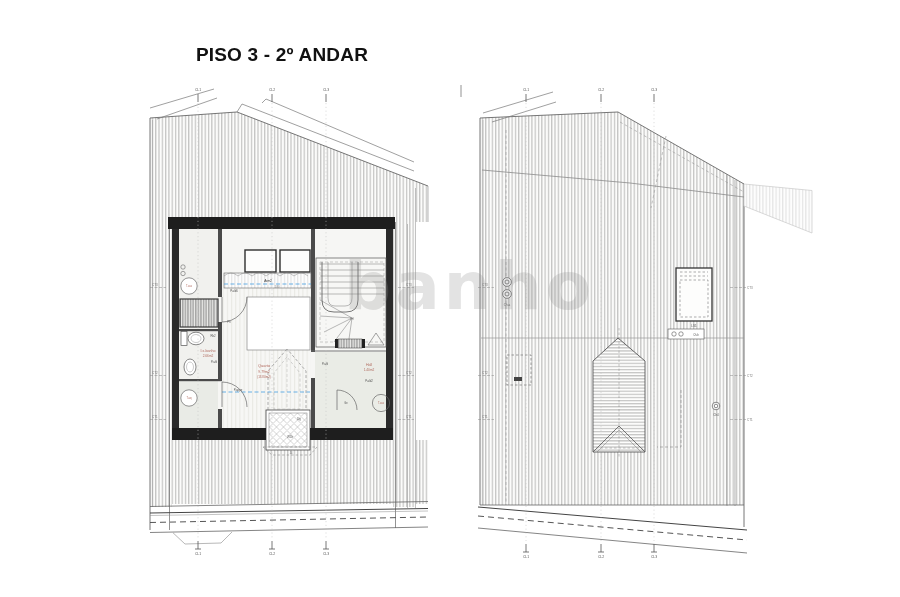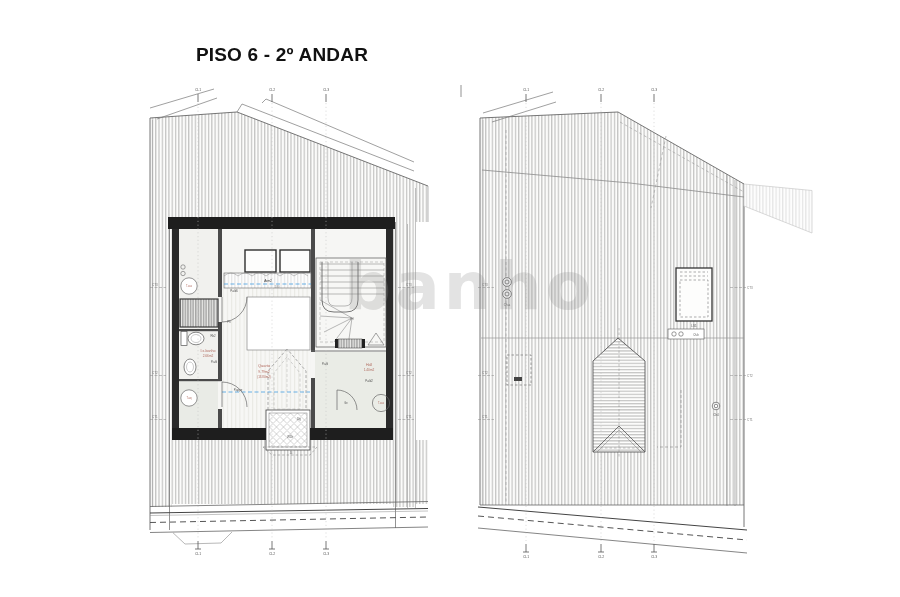--- a/index.html
+++ b/index.html
@@ -350,16 +350,16 @@
     <text x="290" y="437.5" font-size="2.6" fill="#444" text-anchor="middle">JV1b</text>
     <text x="291" y="453.5" font-size="2.6" fill="#666" text-anchor="middle">J4</text>
 
     <text x="694" y="326.5" font-size="3" fill="#555" text-anchor="middle">LS1</text>
     <text x="696" y="335.5" font-size="2.6" fill="#555" text-anchor="middle">Ch.b</text>
     <text x="507" y="306" font-size="3" fill="#555" text-anchor="middle">Ch.a</text>
     <text x="716" y="416" font-size="3" fill="#555" text-anchor="middle">Ch4</text>
   </g>
 </svg>
 
-<div id="title-left" class="plan-title">PISO 6 - 2º ANDAR</div>
+<div id="title-left" class="plan-title">PISO 3 - 2º ANDAR</div>
 <div id="watermark">banho</div>
 
 </div>
 
 </body></html>

